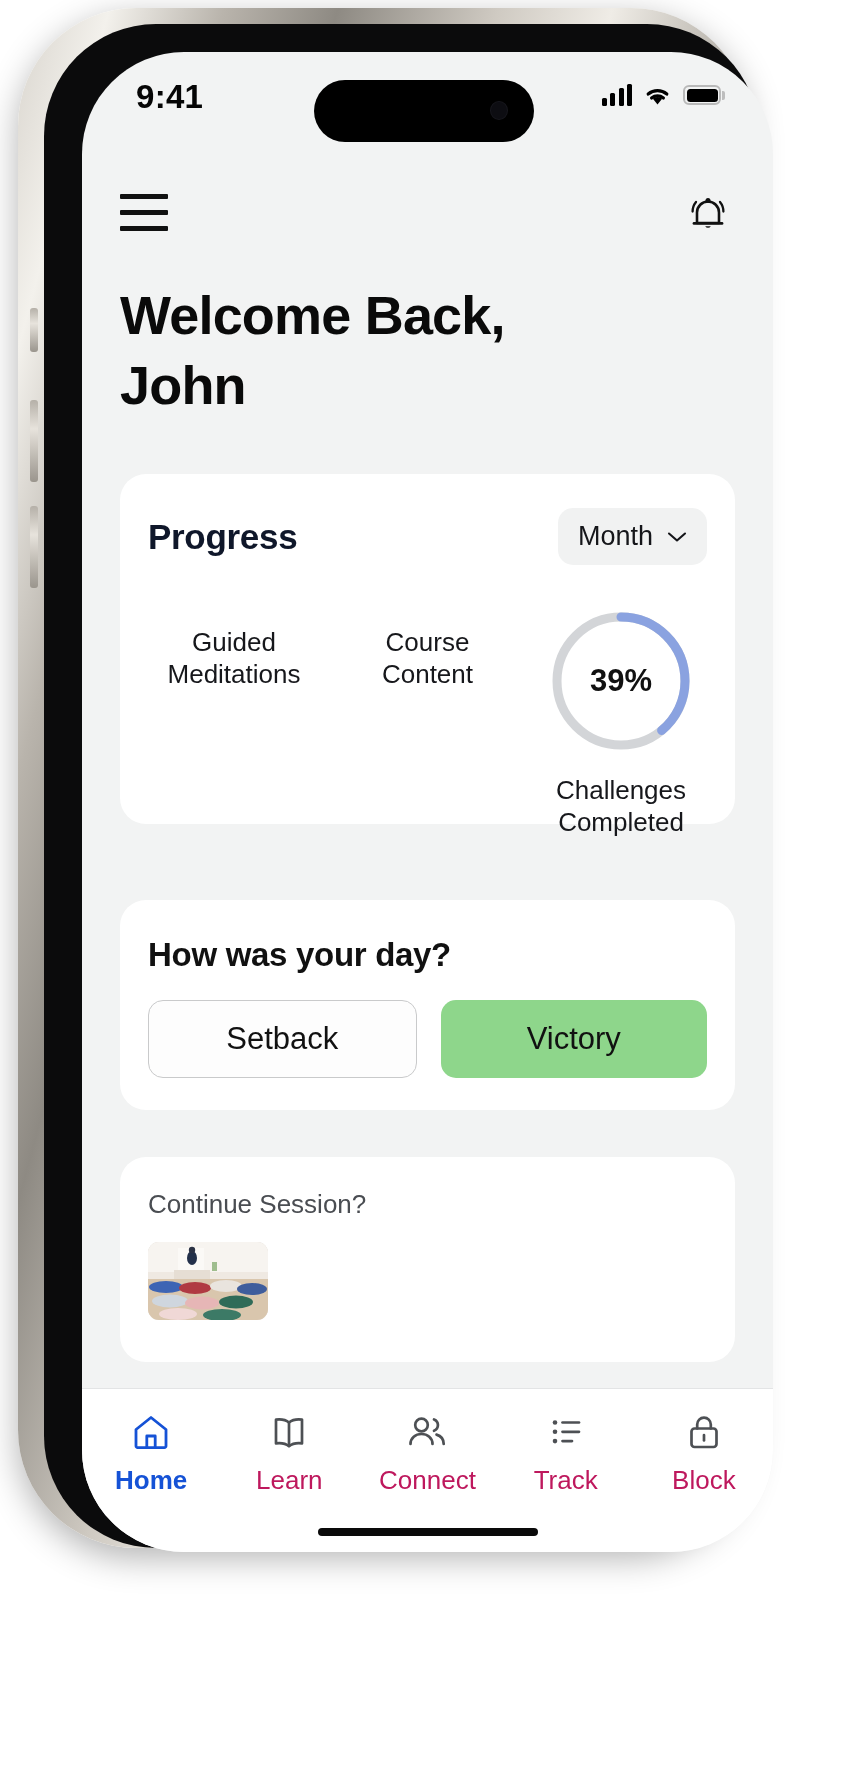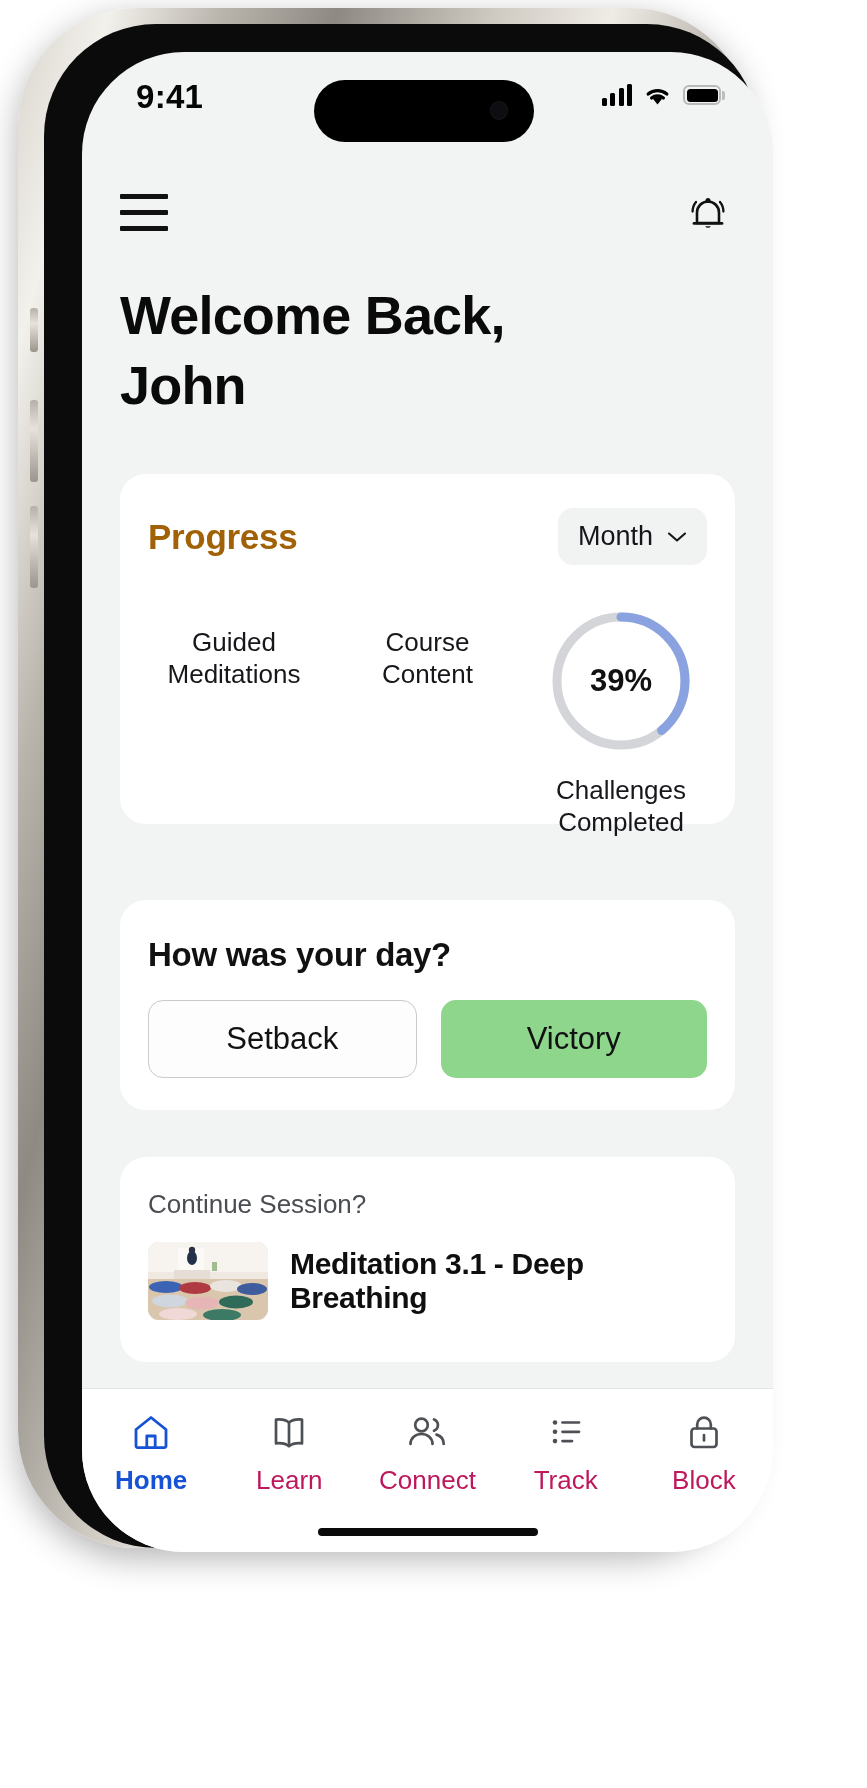--- a/index.html
+++ b/index.html
@@ -97,21 +97,21 @@
     background: #fff; border-radius: 26px;
   }
   #card-progress { top: 422px; height: 350px; }
   #card-mood     { top: 848px; height: 210px; }
   #card-session  { top: 1105px; height: 205px; }
 
   .card-head {
     display:flex; align-items:center; justify-content:space-between;
     padding: 34px 28px 0 28px;
   }
-  .card-title { font-size: 35px; font-weight: 700; color:#a16207; letter-spacing:-.3px; }
+  .card-title { font-size: 35px; font-weight: 700; color:#0f172a; letter-spacing:-.3px; }
 
   .period-select {
     display:flex; align-items:center; gap: 14px;
     background:#f1f2f2; border-radius: 15px;
     padding: 13px 20px; cursor:pointer;
   }
   .period-label { font-size: 27px; color:#15161a; font-weight: 400; }
   .chev { width: 20px; height: 12px; }
 
   
@@ -293,21 +293,20 @@
                 <ellipse cx="78" cy="44" rx="16" ry="6" fill="#e9e4de"></ellipse>
                 <ellipse cx="104" cy="47" rx="15" ry="6" fill="#3f5d9c"></ellipse>
                 <ellipse cx="22" cy="59" rx="18" ry="6.5" fill="#cfd6de"></ellipse>
                 <ellipse cx="54" cy="61" rx="17" ry="6.5" fill="#e6b6b6"></ellipse>
                 <ellipse cx="88" cy="60" rx="17" ry="6.5" fill="#2f6b58"></ellipse>
                 <ellipse cx="30" cy="72" rx="19" ry="6" fill="#f0d8d6"></ellipse>
                 <ellipse cx="74" cy="73" rx="19" ry="6" fill="#3c7a66"></ellipse>
               </svg>
             </div>
             <div class="session-text">
-              <div class="session-title">Meditation 3.1 - Deep Breathing</div>
             </div>
           </div>
         </div>
 
         <div class="tabbar">
           <div class="tab active">
             <div class="tab-icon">
               <svg width="44" height="44" viewBox="0 0 44 44">
                 <path d="M7 19.5 L22 7.5 L37 19.5 V36 a1.6 1.6 0 0 1-1.6 1.6 H8.6 A1.6 1.6 0 0 1 7 36 Z" fill="none" stroke="#1552d6" stroke-width="2.8" stroke-linejoin="round"></path>
                 <path d="M17.8 37.6 V26 h8.4 v11.6" fill="none" stroke="#1552d6" stroke-width="2.8" stroke-linejoin="round"></path>

